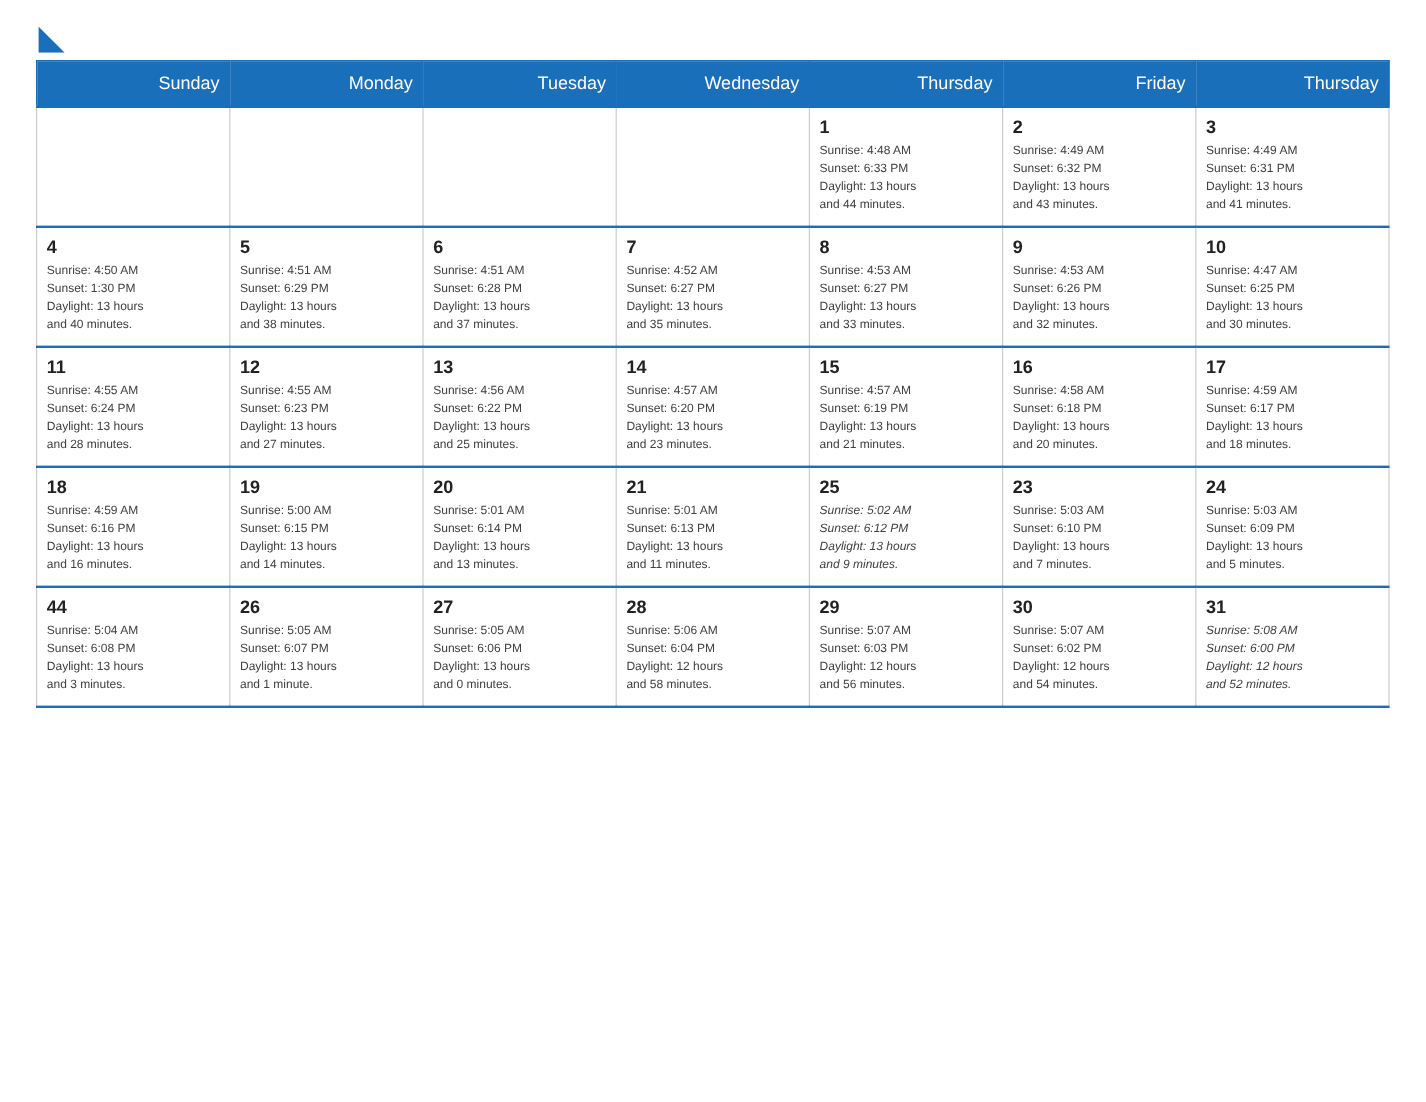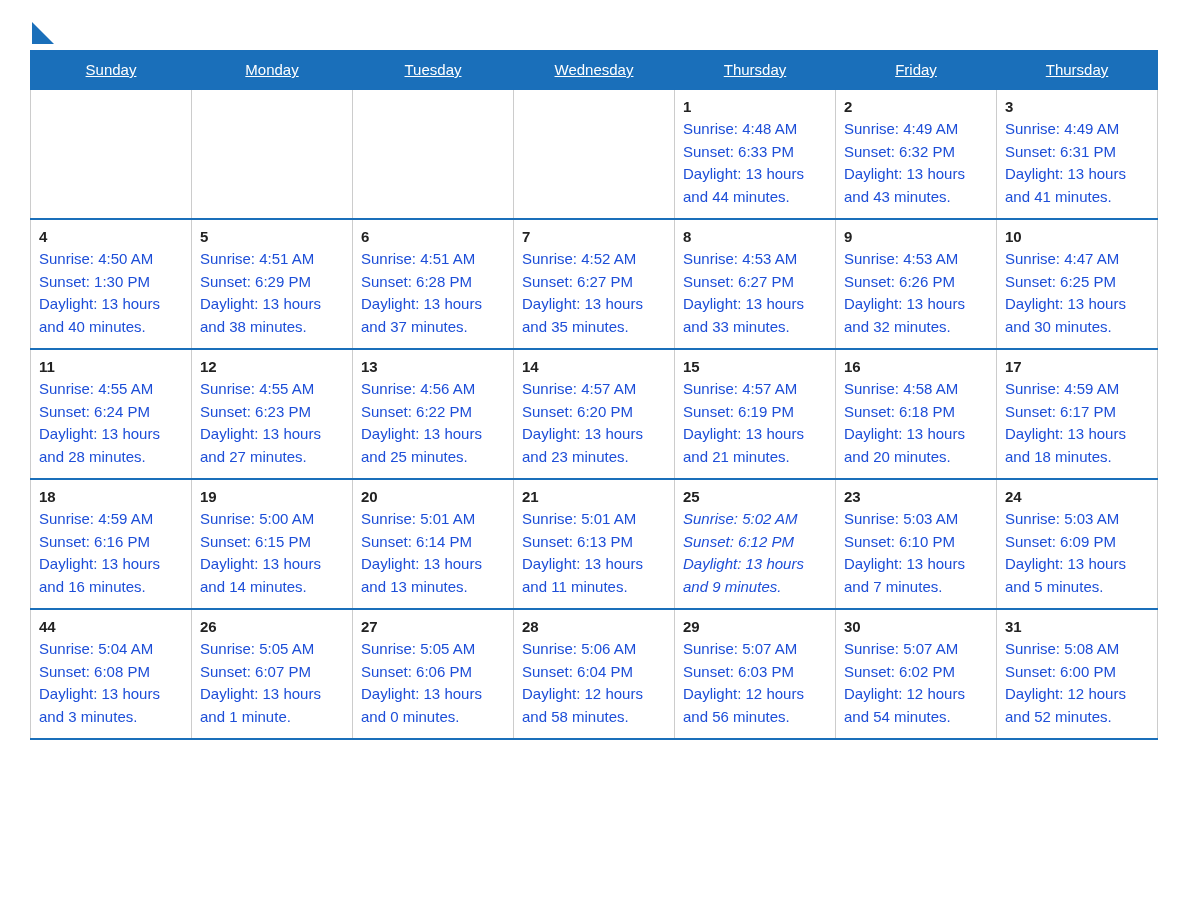--- a/index.html
+++ b/index.html
@@ -49,23 +49,22 @@
       width: 100%;
       border-collapse: collapse;
       margin-top: 10px;
     }
     .calendar th {
       background-color: #1a6fba;
       color: #fff;
       padding: 10px 8px;
       font-size: 15px;
       font-weight: normal;
-      text-align: center;
+      text-align: right;
       border: 1px solid #1a6fba;
-      text-decoration: underline;
     }
     .calendar td {
       vertical-align: top;
       padding: 8px 8px 10px 8px;
       border: 1px solid #ccc;
       font-size: 12.5px;
       color: #333;
       width: 14.28%;
       min-height: 90px;
     }
@@ -73,22 +72,22 @@
       border-bottom: 2px solid #1a6fba;
     }
     .day-num {
       font-size: 15px;
       font-weight: bold;
       color: #222;
       display: block;
       margin-bottom: 3px;
     }
     .day-info {
-      font-size: 15px;
-      color: #1d4ed8;
+      font-size: 10px;
+      color: #404040;
       line-height: 1.5;
     }
     .empty-cell {
       background: #fff;
     }
   </style>
 </head>
 <body>
 
 <div class="header">
@@ -340,20 +339,20 @@
         </td>
         <td>
           <span class="day-num">30</span>
           <div class="day-info" style="white-space: pre-line;">Sunrise: 5:07 AM
 Sunset: 6:02 PM
 Daylight: 12 hours
 and 54 minutes.</div>
         </td>
         <td>
           <span class="day-num">31</span>
-          <div class="day-info" style="white-space: pre-line;">Sunrise: 5:08 AM
+          <div class="day-info" style="white-space: pre-line; font-style: italic;">Sunrise: 5:08 AM
 Sunset: 6:00 PM
 Daylight: 12 hours
 and 52 minutes.</div>
         </td>
       </tr>
     </tbody>
 </table>
 
 </body></html>

